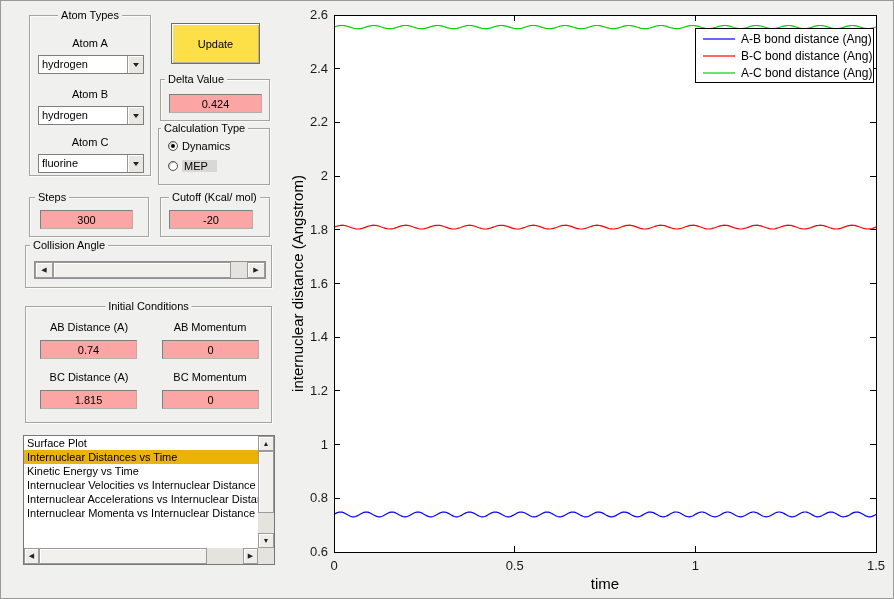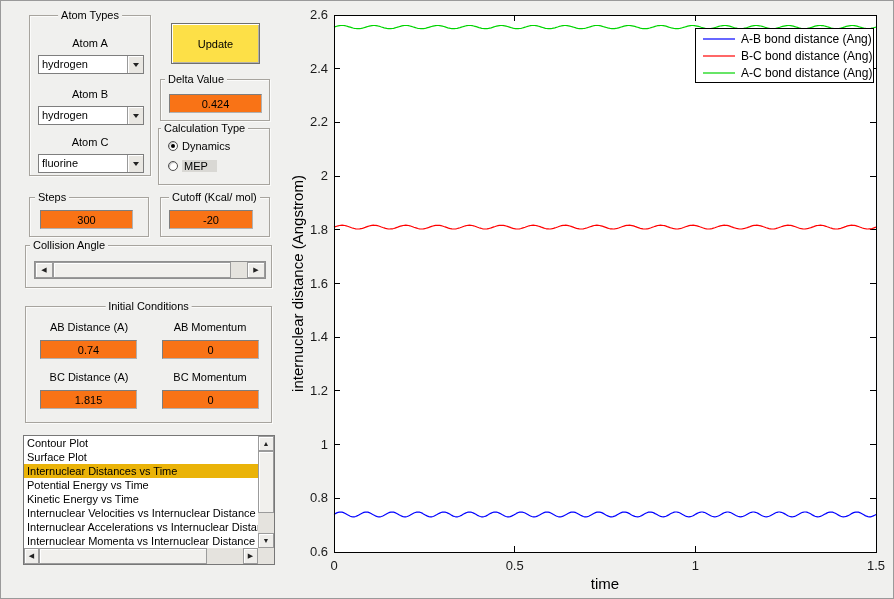--- a/index.html
+++ b/index.html
@@ -15,21 +15,21 @@
     border:1px solid #a7a49e;
     box-shadow:1px 1px 0 #fbfbfa, inset 1px 1px 0 #fbfbfa;
   }
   .gb-title {
     position:absolute; top:-7px; background:#f0f0ee; padding:0 3px;
     line-height:13px; font-size:11px; white-space:nowrap;
   }
   .gb-title.center { left:50%; transform:translateX(-50%); }
   .ctl-label { position:absolute; text-align:center; font-size:11px; white-space:nowrap; }
   .textfield {
-    position:absolute; background:#f97316; border:1px solid #7e7e7e;
+    position:absolute; background:#fca5a5; border:1px solid #7e7e7e;
     border-right-color:#b0b0b0; border-bottom-color:#b0b0b0;
     text-align:center; font-size:11px; font-family:"Liberation Sans",sans-serif;
     outline:none; padding:0;
   }
   .push-button {
     position:absolute; background:#fde047; border:1px solid #6f6f6f;
     box-shadow:inset 1px 1px 0 #ffffff, inset -1px -1px 0 #b3b1ab;
     display:flex; align-items:center; justify-content:center;
     font-size:11px; cursor:pointer;
   }
@@ -160,24 +160,22 @@
     <input class="textfield" style="left: 14px; top: 33px; width: 97px; height: 19px;" value="0.74">
     <input class="textfield" style="left: 136px; top: 33px; width: 97px; height: 19px;" value="0">
     <span class="ctl-label" style="left:4px;top:64px;width:118px;">BC Distance (A)</span>
     <span class="ctl-label" style="left:128px;top:64px;width:112px;text-align:center;">BC Momentum</span>
     <input class="textfield" style="left: 14px; top: 83px; width: 97px; height: 19px;" value="1.815">
     <input class="textfield" style="left: 136px; top: 83px; width: 97px; height: 19px;" value="0">
   </div>
 
   <div id="plot-listbox">
     <div class="list-items" id="plot-list">
-        <div class="list-item">Contour Plot</div>
         <div class="list-item">Surface Plot</div>
         <div class="list-item selected">Internuclear Distances vs Time</div>
-        <div class="list-item">Potential Energy vs Time</div>
         <div class="list-item">Kinetic Energy vs Time</div>
         <div class="list-item">Internuclear Velocities vs Internuclear Distance</div>
         <div class="list-item">Internuclear Accelerations vs Internuclear Distance</div>
         <div class="list-item">Internuclear Momenta vs Internuclear Distance</div>
       </div>
     <div class="v-scroll">
       <span class="sb-btn">▲</span>
       <span class="v-thumb"></span>
       <span class="v-track"></span>
       <span class="sb-btn">▼</span>

